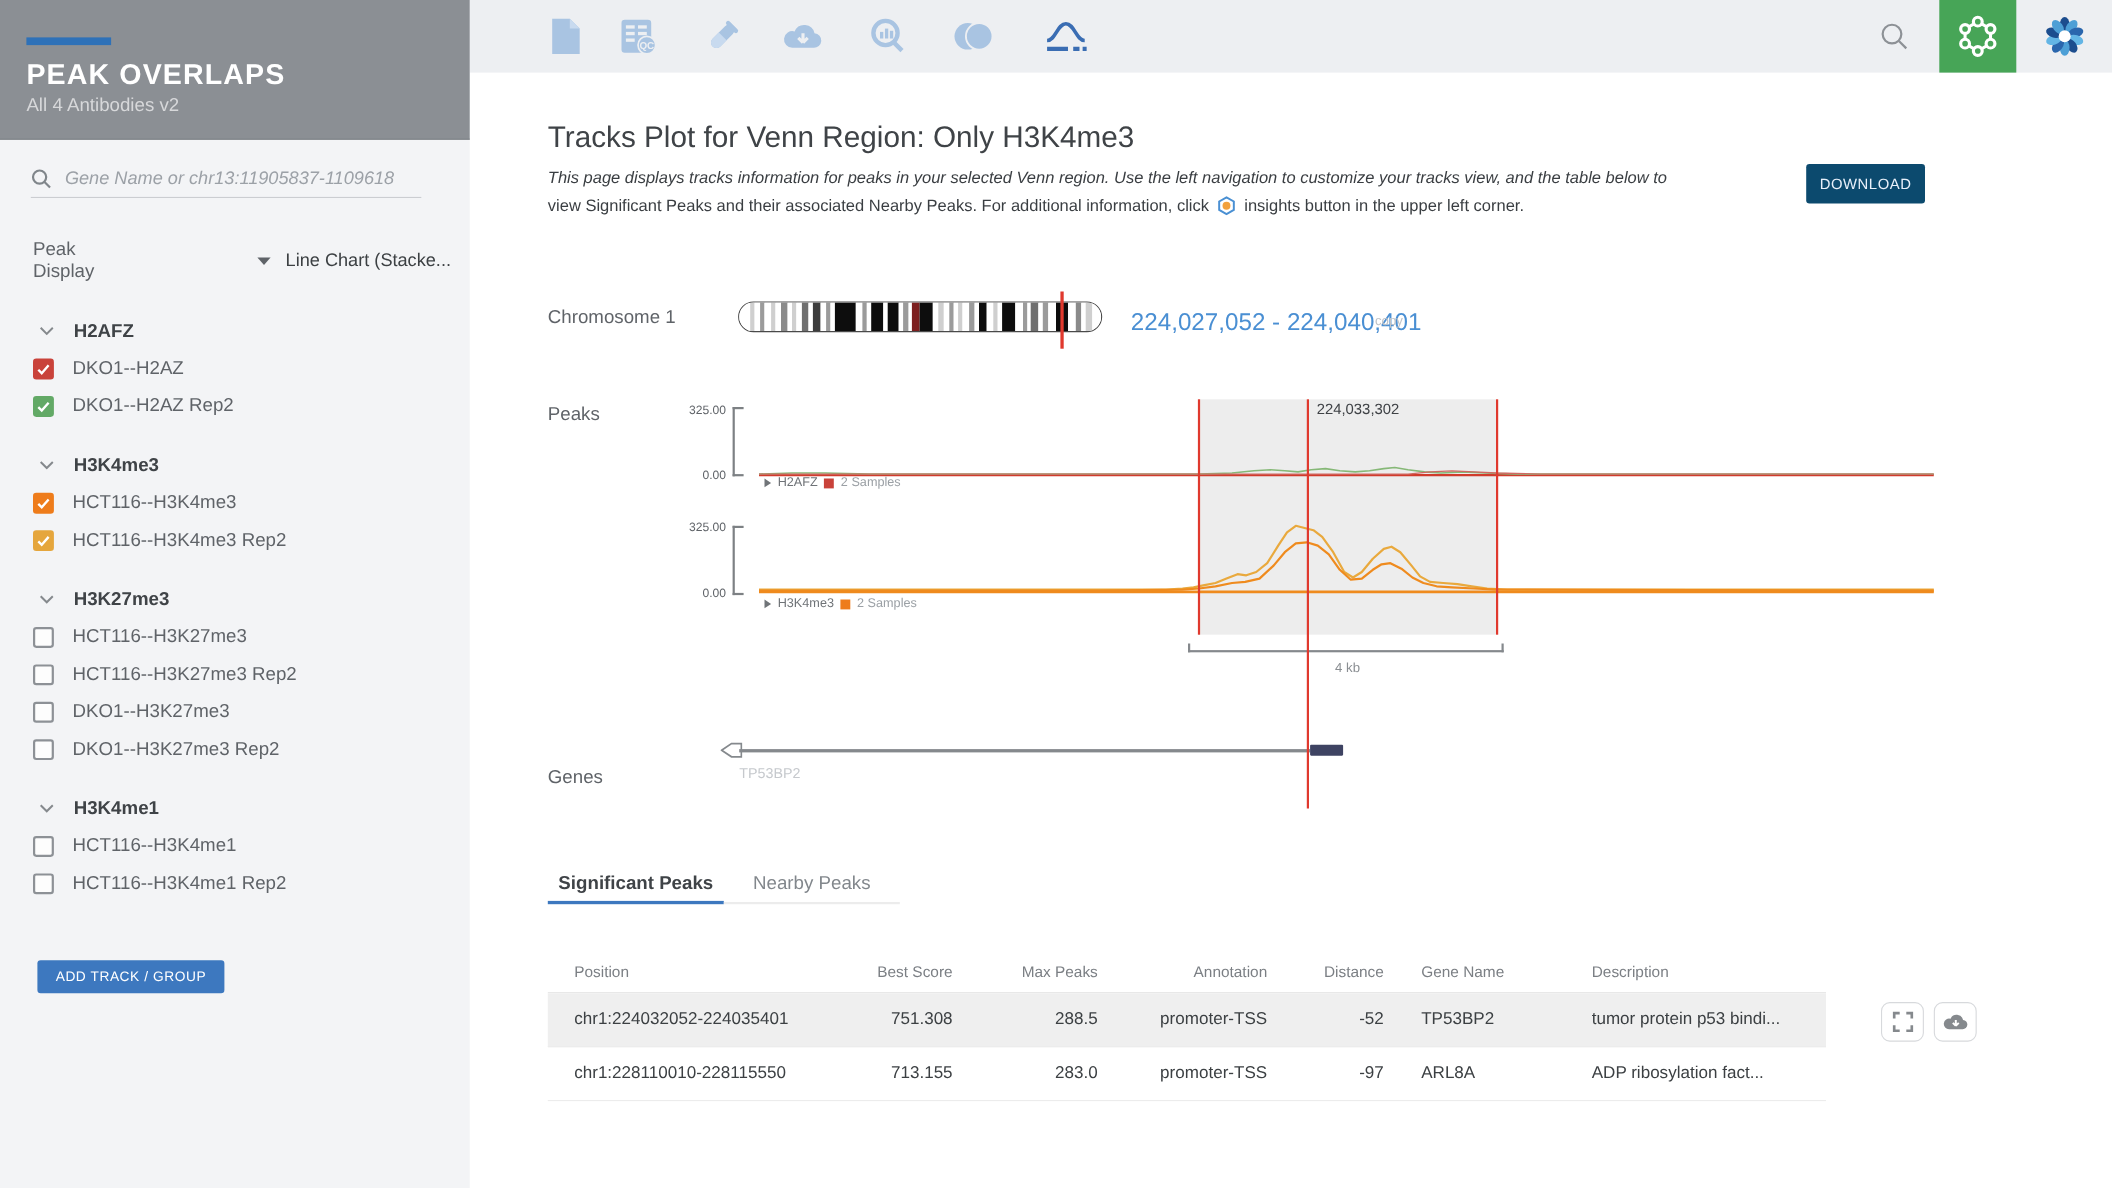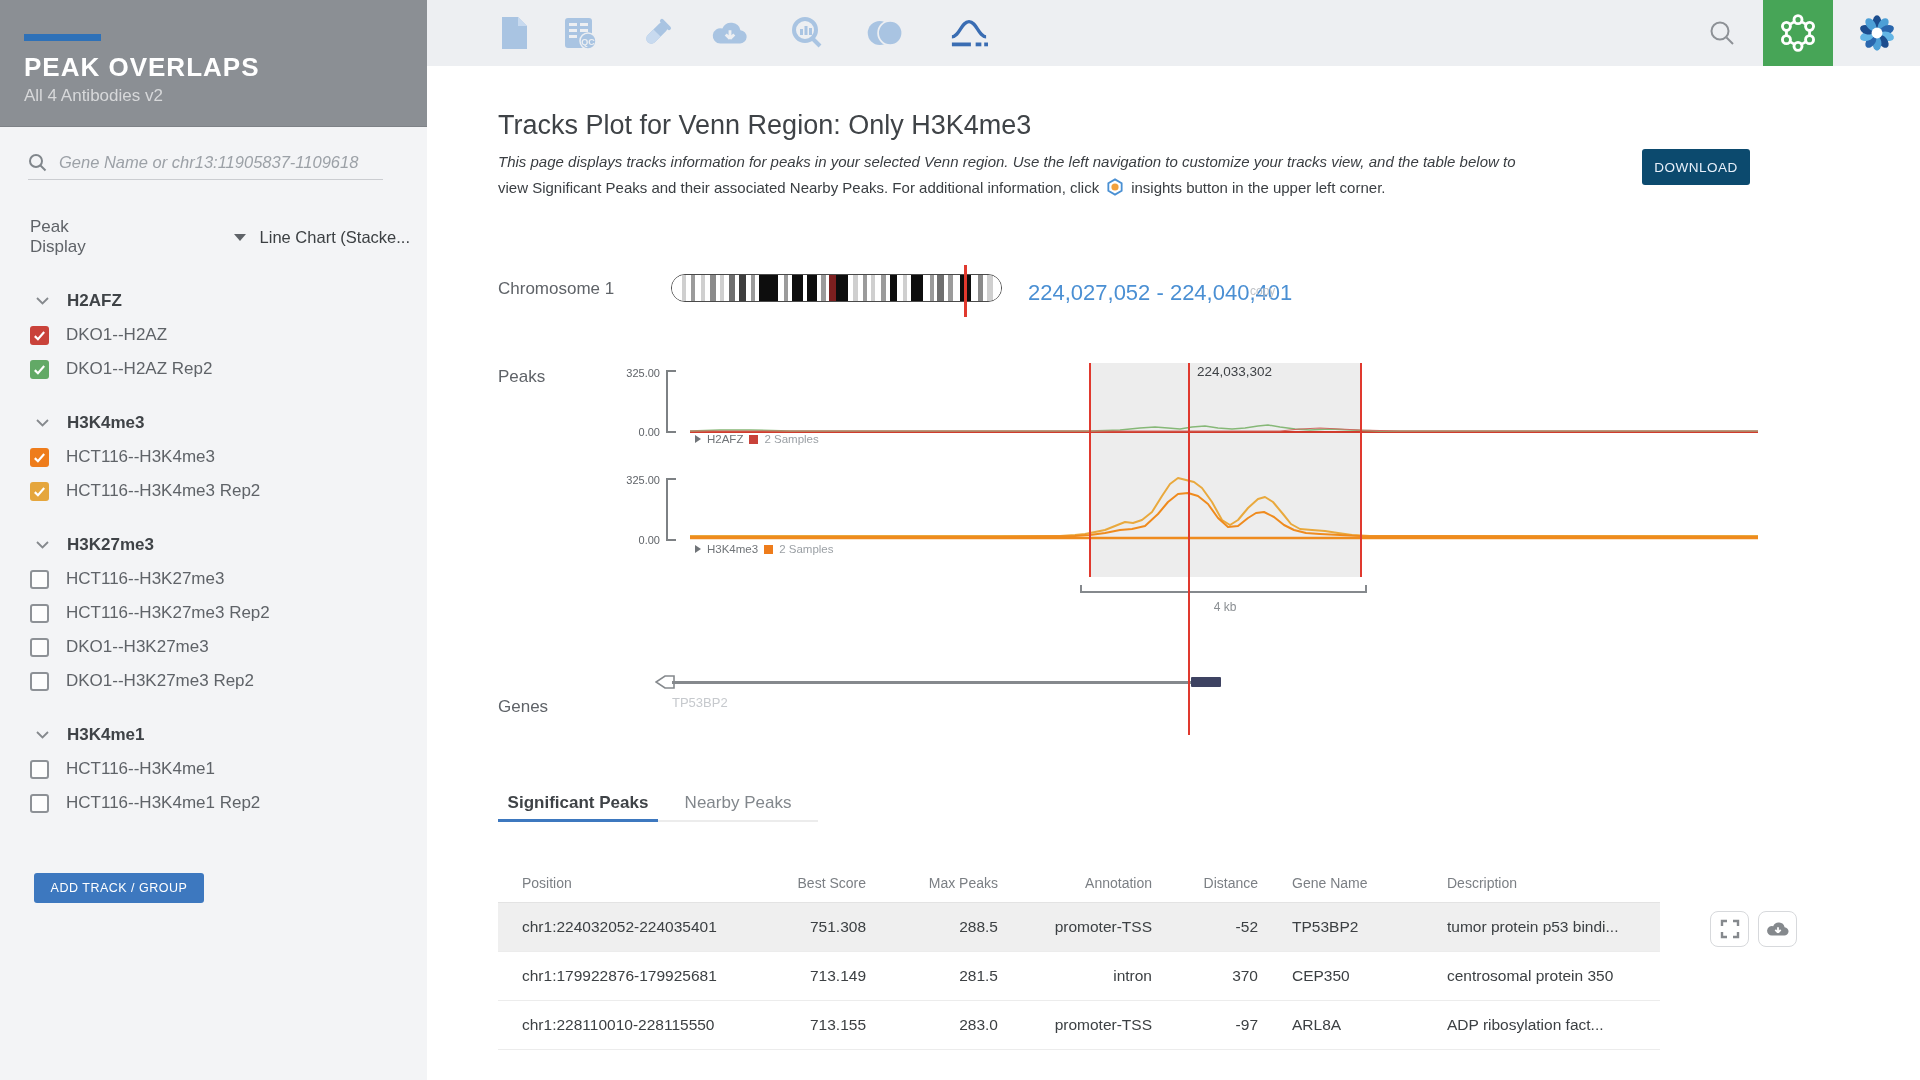--- a/index.html
+++ b/index.html
@@ -480,29 +480,20 @@
         <div class="t-row t-body-row hl">
           <div class="c0">chr1:224032052-224035401</div>
           <div class="c1">751.308</div>
           <div class="c2">288.5</div>
           <div class="c3">promoter-TSS</div>
           <div class="c4">-52</div>
           <div class="c5">TP53BP2</div>
           <div class="c6">tumor protein p53 bindi...</div>
         </div>
         <div class="t-row t-body-row">
-          <div class="c0">chr1:179922876-179925681</div>
-          <div class="c1">713.149</div>
-          <div class="c2">281.5</div>
-          <div class="c3">intron</div>
-          <div class="c4">370</div>
-          <div class="c5">CEP350</div>
-          <div class="c6">centrosomal protein 350</div>
-        </div>
-        <div class="t-row t-body-row">
           <div class="c0">chr1:228110010-228115550</div>
           <div class="c1">713.155</div>
           <div class="c2">283.0</div>
           <div class="c3">promoter-TSS</div>
           <div class="c4">-97</div>
           <div class="c5">ARL8A</div>
           <div class="c6">ADP ribosylation fact...</div>
         </div>
       </div>
   </div>

